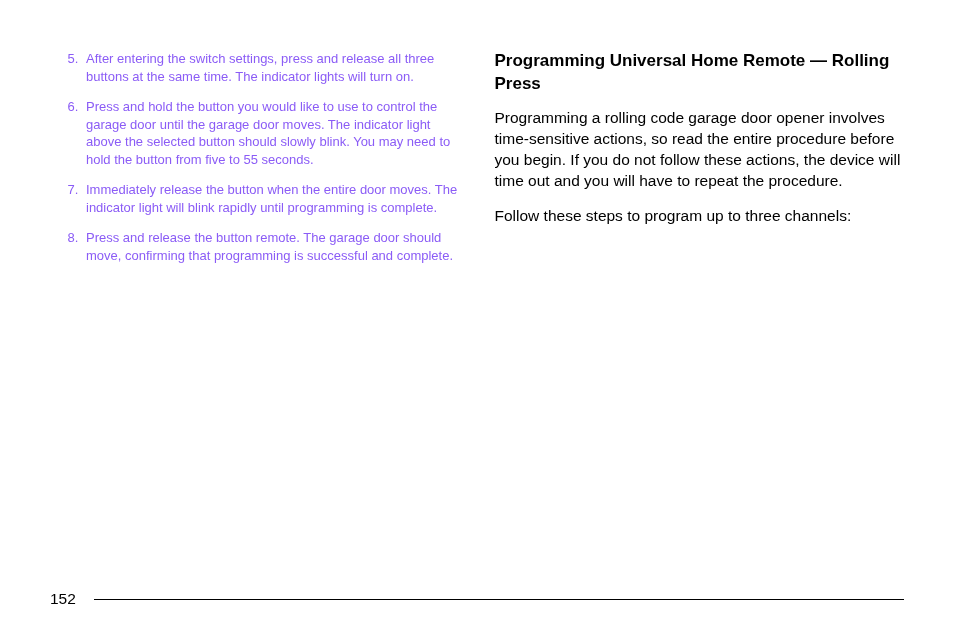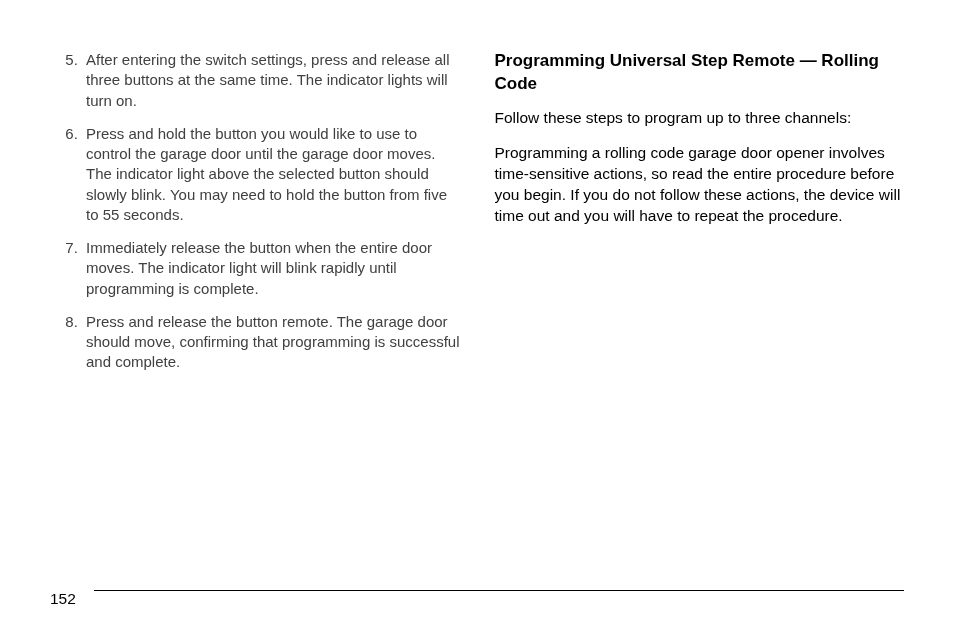--- a/index.html
+++ b/index.html
@@ -20,24 +20,24 @@
       gap: 35px;
     }
     .col-left, .col-right {
       flex: 1;
     }
     ol {
       padding-left: 32px;
       margin-bottom: 16px;
     }
     ol li {
-      font-size: 15px;
+      font-size: 13px;
       line-height: 1.35;
       margin-bottom: 13px;
-      color: #404040;
+      color: #8b5cf6;
       padding-left: 4px;
     }
     .body-text {
       font-size: 15.5px;
       line-height: 1.35;
       color: #000;
       margin-bottom: 14px;
     }
     .heading {
       font-size: 17px;
@@ -45,20 +45,21 @@
       color: #000;
       line-height: 1.35;
       margin-bottom: 12px;
     }
     .footer {
       position: absolute;
       bottom: 28px;
       left: 50px;
       right: 50px;
       display: flex;
+      align-items: center;
       gap: 18px;
     }
     .page-number {
       font-size: 15.5px;
       color: #000;
     }
     .footer-line {
       flex: 1;
       height: 1px;
       background: #000;
@@ -70,22 +71,22 @@
 <div class="content">
   <div class="col-left">
     <ol start="5">
       <li>After entering the switch settings, press and release all three buttons at the same time. The indicator lights will turn on.</li>
       <li>Press and hold the button you would like to use to control the garage door until the garage door moves. The indicator light above the selected button should slowly blink. You may need to hold the button from five to 55 seconds.</li>
       <li>Immediately release the button when the entire door moves. The indicator light will blink rapidly until programming is complete.</li>
       <li>Press and release the button remote. The garage door should move, confirming that programming is successful and complete.</li>
     </ol>
   </div>
   <div class="col-right">
-    <h2 class="heading">Programming Universal Step Remote — Rolling Code</h2>
+    <h2 class="heading">Programming Universal Home Remote — Rolling Press</h2>
+    <p class="body-text">Programming a rolling code garage door opener involves time-sensitive actions, so read the entire procedure before you begin. If you do not follow these actions, the device will time out and you will have to repeat the procedure.</p>
     <p class="body-text">Follow these steps to program up to three channels:</p>
-    <p class="body-text">Programming a rolling code garage door opener involves time-sensitive actions, so read the entire procedure before you begin. If you do not follow these actions, the device will time out and you will have to repeat the procedure.</p>
   </div>
 </div>
 
 <div class="footer">
   <span class="page-number">152</span>
   <div class="footer-line"></div>
 </div>
 
 </body></html>

